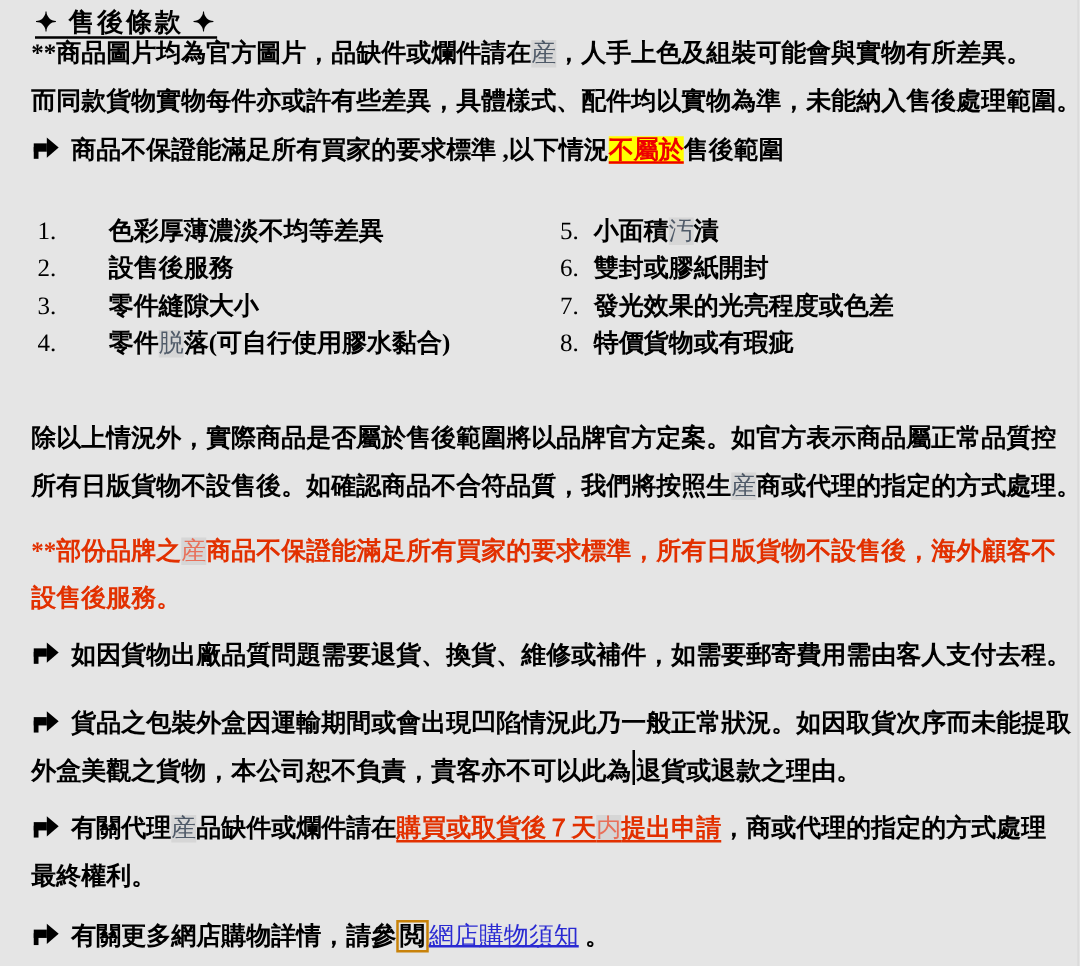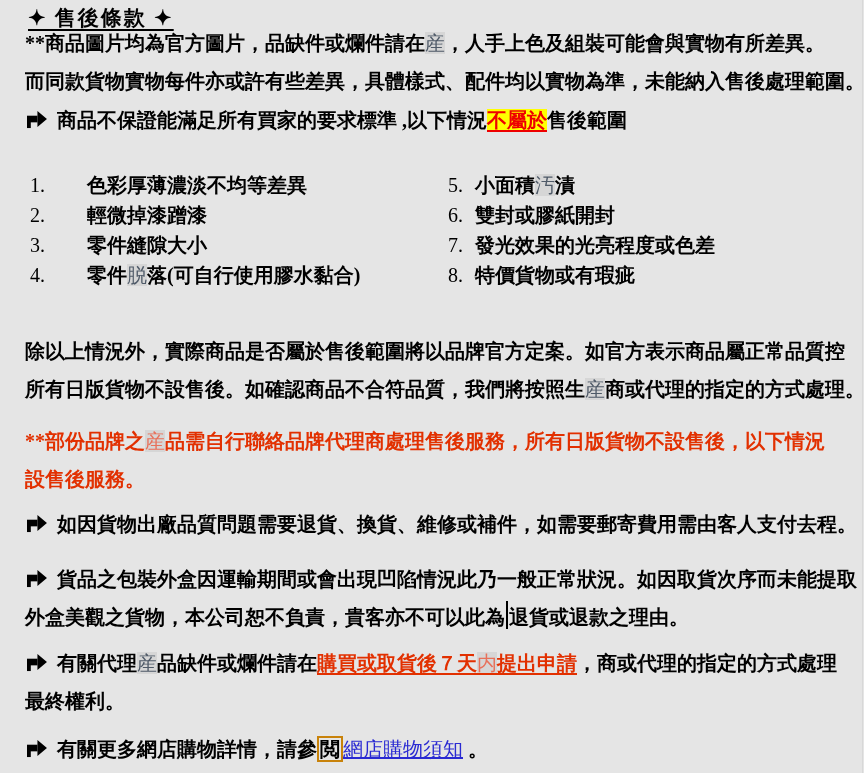--- a/index.html
+++ b/index.html
@@ -71,38 +71,38 @@
               <polygon points="13,1 23,9.5 13,18"></polygon>
             </g>
           </svg></span><span>商品不保證能滿足所有買家的要求標準 ,以下情況</span><span class="s-hl">不屬於</span><span>售後範圍</span></div>
     </div>
     <div class="block" id="blk-exclusion-list">
       <div class="list-row">
         <span class="cell-left"><span class="num-left">1.</span><span>色彩厚薄濃淡不均等差異</span></span>
         <span class="cell-right"><span class="num-right">5.</span><span>小面積</span><span class="s-conv">汚</span><span>漬</span></span>
       </div>
       <div class="list-row">
-        <span class="cell-left"><span class="num-left">2.</span><span>輕微掉漆蹭漆</span></span>
+        <span class="cell-left"><span class="num-left">2.</span><span>設售後服務</span></span>
         <span class="cell-right"><span class="num-right">6.</span><span>雙封或膠紙開封</span></span>
       </div>
       <div class="list-row">
         <span class="cell-left"><span class="num-left">3.</span><span>零件縫隙大小</span></span>
         <span class="cell-right"><span class="num-right">7.</span><span>發光效果的光亮程度或色差</span></span>
       </div>
       <div class="list-row">
         <span class="cell-left"><span class="num-left">4.</span><span>零件</span><span class="s-conv">脱</span><span>落(可自行使用膠水黏合)</span></span>
         <span class="cell-right"><span class="num-right">8.</span><span>特價貨物或有瑕疵</span></span>
       </div>
     </div>
     <div class="block" id="blk-official-decision-paragraph">
       <div class="line"><span>除以上情況外，實際商品是否屬於售後範圍將以品牌官方定案。如官方表示商品屬正常品質控</span></div>
       <div class="line"><span>所有日版貨物不設售後。如確認商品不合符品質，我們將</span><span class="s-plain">按照生</span><span class="s-conv">産</span><span class="s-plain">商或代理的指定的方式處理。</span></div>
     </div>
     <div class="block" id="blk-brand-agent-notice">
-      <div class="line"><span class="s-red">**部份品牌之</span><span class="s-red s-conv-red">産</span><span class="s-red">品需自行聯絡品牌代理商處理售後服務，所有日版貨物不設售後，以下情況</span></div>
+      <div class="line"><span class="s-red">**部份品牌之</span><span class="s-red s-conv-red">産</span><span class="s-red">商品不保證能滿足所有買家的要求標準，所有日版貨物不設售後，海外顧客不</span></div>
       <div class="line"><span class="s-red">設售後服務。</span></div>
     </div>
     <div class="block" id="blk-return-shipping-note">
       <div class="line"><span class="arrow-icon"><svg viewBox="0 0 24 20" width="23" height="19">
             <g fill="#000000">
               <rect x="2" y="9" width="4" height="10"></rect>
               <rect x="2" y="6" width="11" height="7"></rect>
               <polygon points="13,1 23,9.5 13,18"></polygon>
             </g>
           </svg></span><span>如因貨物出廠品質問題需要退貨、換貨、維修或補件，如需要郵寄費用需由客人支付去程。</span></div>

